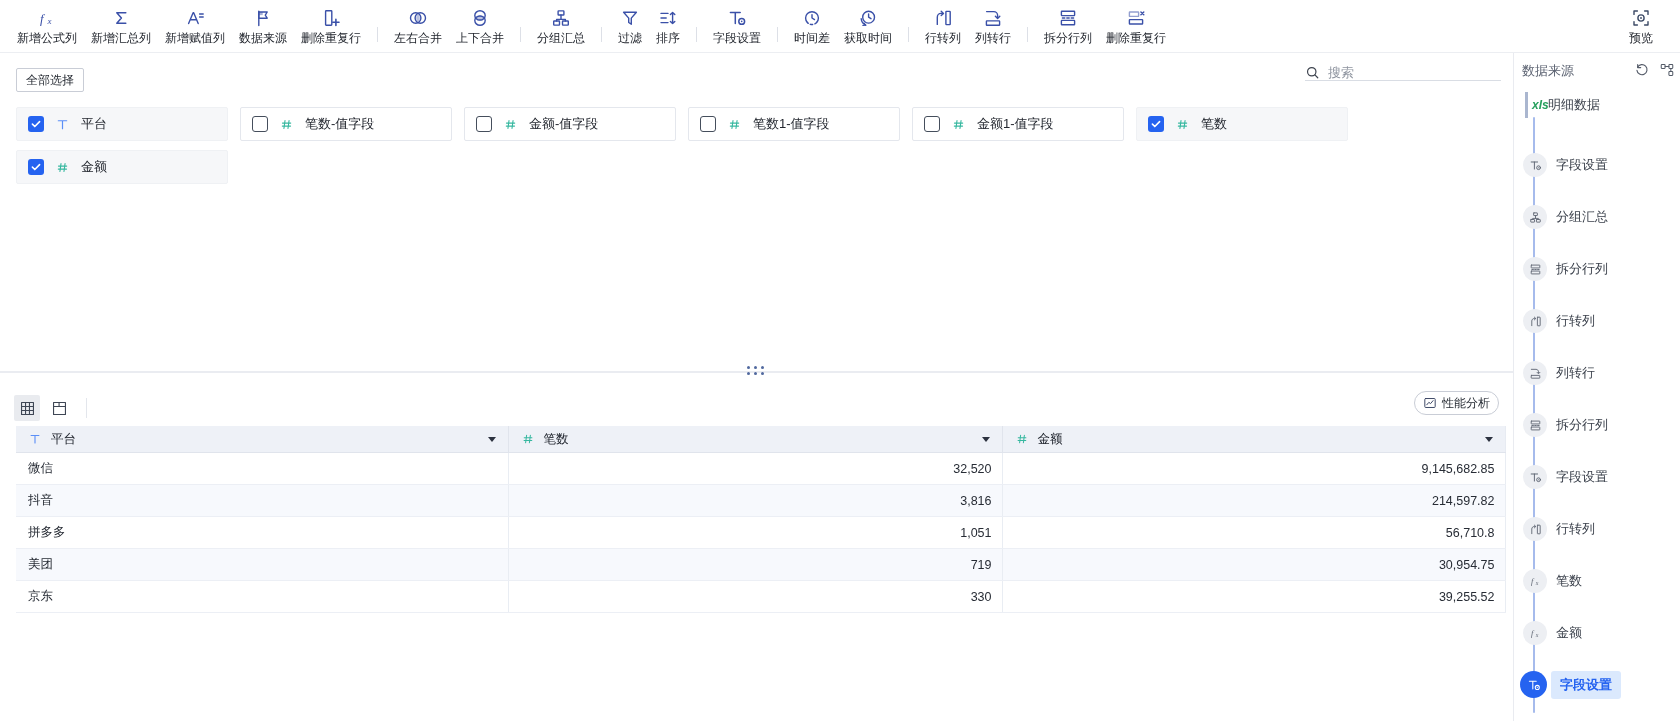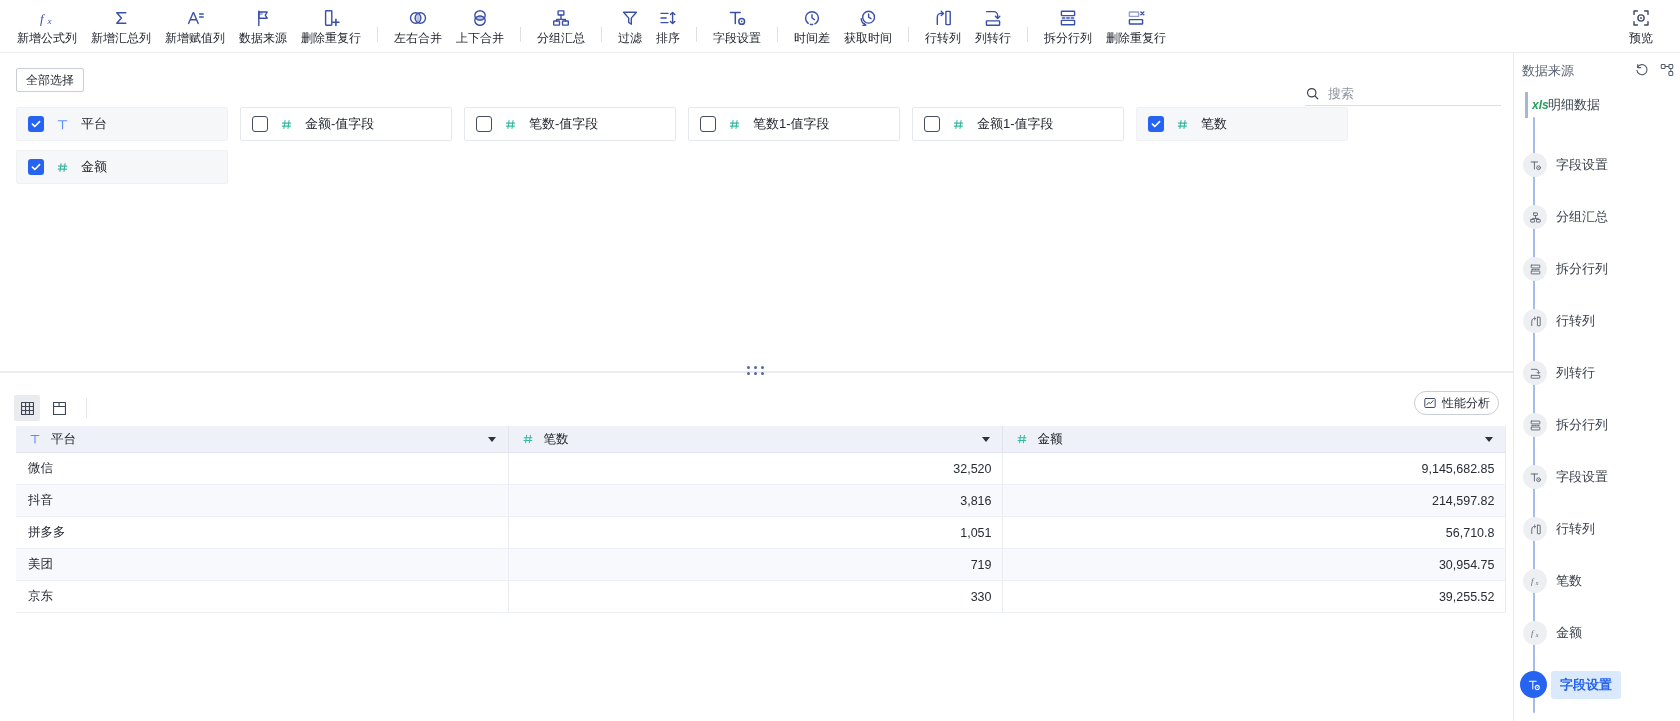--- a/index.html
+++ b/index.html
@@ -15,22 +15,22 @@
   .tool .icn svg{width:20px;height:20px;}
   .t-label{font-size:12px;line-height:13px;color:#1d2129;white-space:nowrap;}
   .tb-sep{width:1px;height:15px;background:#dde0e7;margin:0 9px;align-self:flex-end;margin-bottom:6px;}
   .preview-tool{margin-left:auto;}
   .preview-tool .icn{color:#3c4a66;}
   
   .top-pane{position:absolute;left:0;top:53px;width:1513px;height:318px;background:#fff;}
   .select-all{position:absolute;left:16px;top:15px;height:24px;padding:0 9px;font-size:12px;
               color:#262b33;background:#fff;border:1px solid #c9cdd6;border-radius:2px;
               cursor:pointer;font-family:Liberation Mono, monospace;}
-  .search{position:absolute;left:1305px;top:28px;width:196px;height:25px;box-sizing:border-box;
-          border-bottom:1px solid #d9dde4;display:flex;align-items:center;gap:8px;color:#3d434e;}
+  .search{position:absolute;left:1305px;top:3px;width:196px;height:25px;box-sizing:border-box;
+          border-bottom:1px solid #d9dde4;display:flex;align-items:flex-end;gap:8px;color:#3d434e;}
   .search svg{width:15px;height:15px;flex:none;}
   .search input{border:0;outline:0;flex:1;min-width:0;background:transparent;font-family:inherit;
                 font-size:13px;color:#333;padding:0;}
   .search input::placeholder{color:#8d939e;}
   .chips{position:absolute;left:16px;top:54px;width:1360px;display:flex;flex-wrap:wrap;gap:9px 12px;}
   .chip{width:212px;height:34px;box-sizing:border-box;border-radius:2px;display:flex;align-items:center;
         gap:11px;padding:0 11px;cursor:pointer;background:#fff;border:1px solid #e4e7ed;}
   .chip.checked{background:#f6f7f9;border-color:#eff1f4;}
   .cb{width:16px;height:16px;box-sizing:border-box;border-radius:3px;flex:none;}
   .cb.on{background:#2563f0;display:flex;align-items:center;justify-content:center;}
@@ -310,30 +310,30 @@
         </span>
         <span class="chip-label">平台</span>
       </div>
       <div class="chip">
         <span class="cb off"></span>
         <span class="icn ficn num">
           <svg viewBox="0 0 20 20" fill="none" stroke="currentColor" stroke-linecap="round" stroke-linejoin="round" stroke-width="1.5">
             <path d="M8 4.6L6.6 15.4M13.4 4.6L12 15.4M4.6 8.1h11M4.4 12.1h11"></path>
           </svg>
         </span>
-        <span class="chip-label">金额-值字段</span>
+        <span class="chip-label">笔数-值字段</span>
       </div>
       <div class="chip">
         <span class="cb off"></span>
         <span class="icn ficn num">
           <svg viewBox="0 0 20 20" fill="none" stroke="currentColor" stroke-linecap="round" stroke-linejoin="round" stroke-width="1.5">
             <path d="M8 4.6L6.6 15.4M13.4 4.6L12 15.4M4.6 8.1h11M4.4 12.1h11"></path>
           </svg>
         </span>
-        <span class="chip-label">笔数-值字段</span>
+        <span class="chip-label">金额-值字段</span>
       </div>
       <div class="chip">
         <span class="cb off"></span>
         <span class="icn ficn num">
           <svg viewBox="0 0 20 20" fill="none" stroke="currentColor" stroke-linecap="round" stroke-linejoin="round" stroke-width="1.5">
             <path d="M8 4.6L6.6 15.4M13.4 4.6L12 15.4M4.6 8.1h11M4.4 12.1h11"></path>
           </svg>
         </span>
         <span class="chip-label">笔数1-值字段</span>
       </div>

